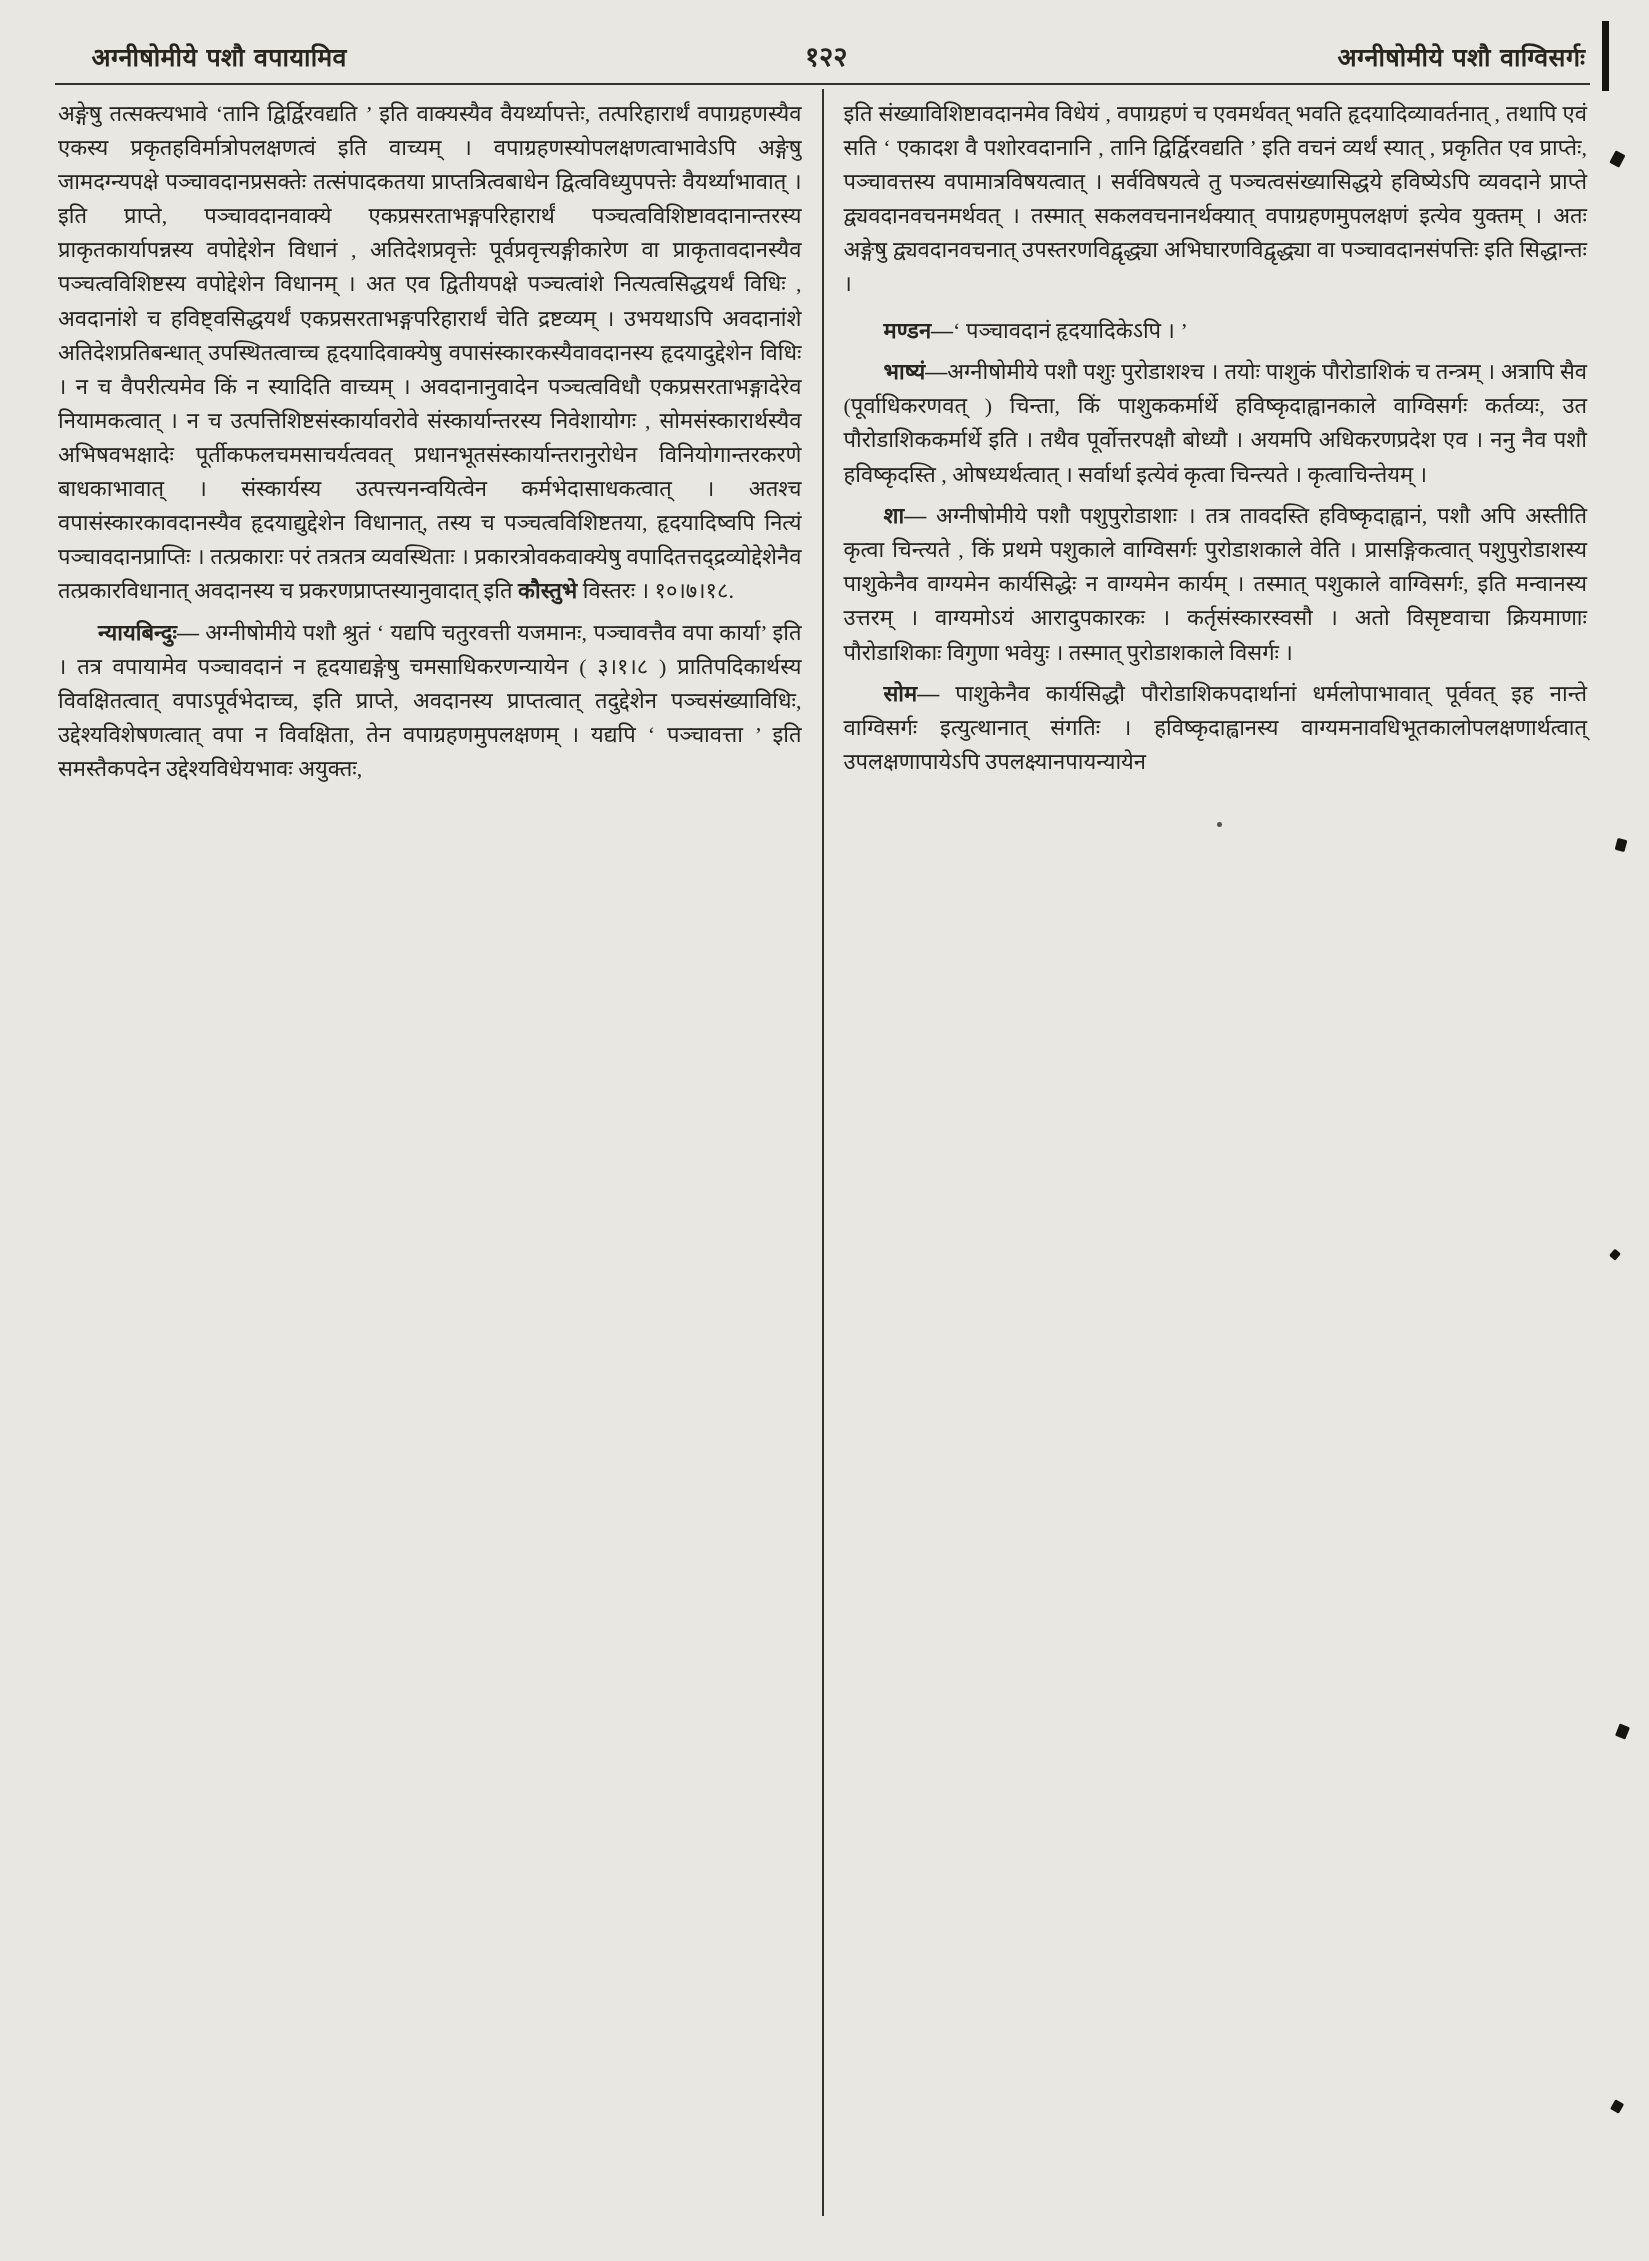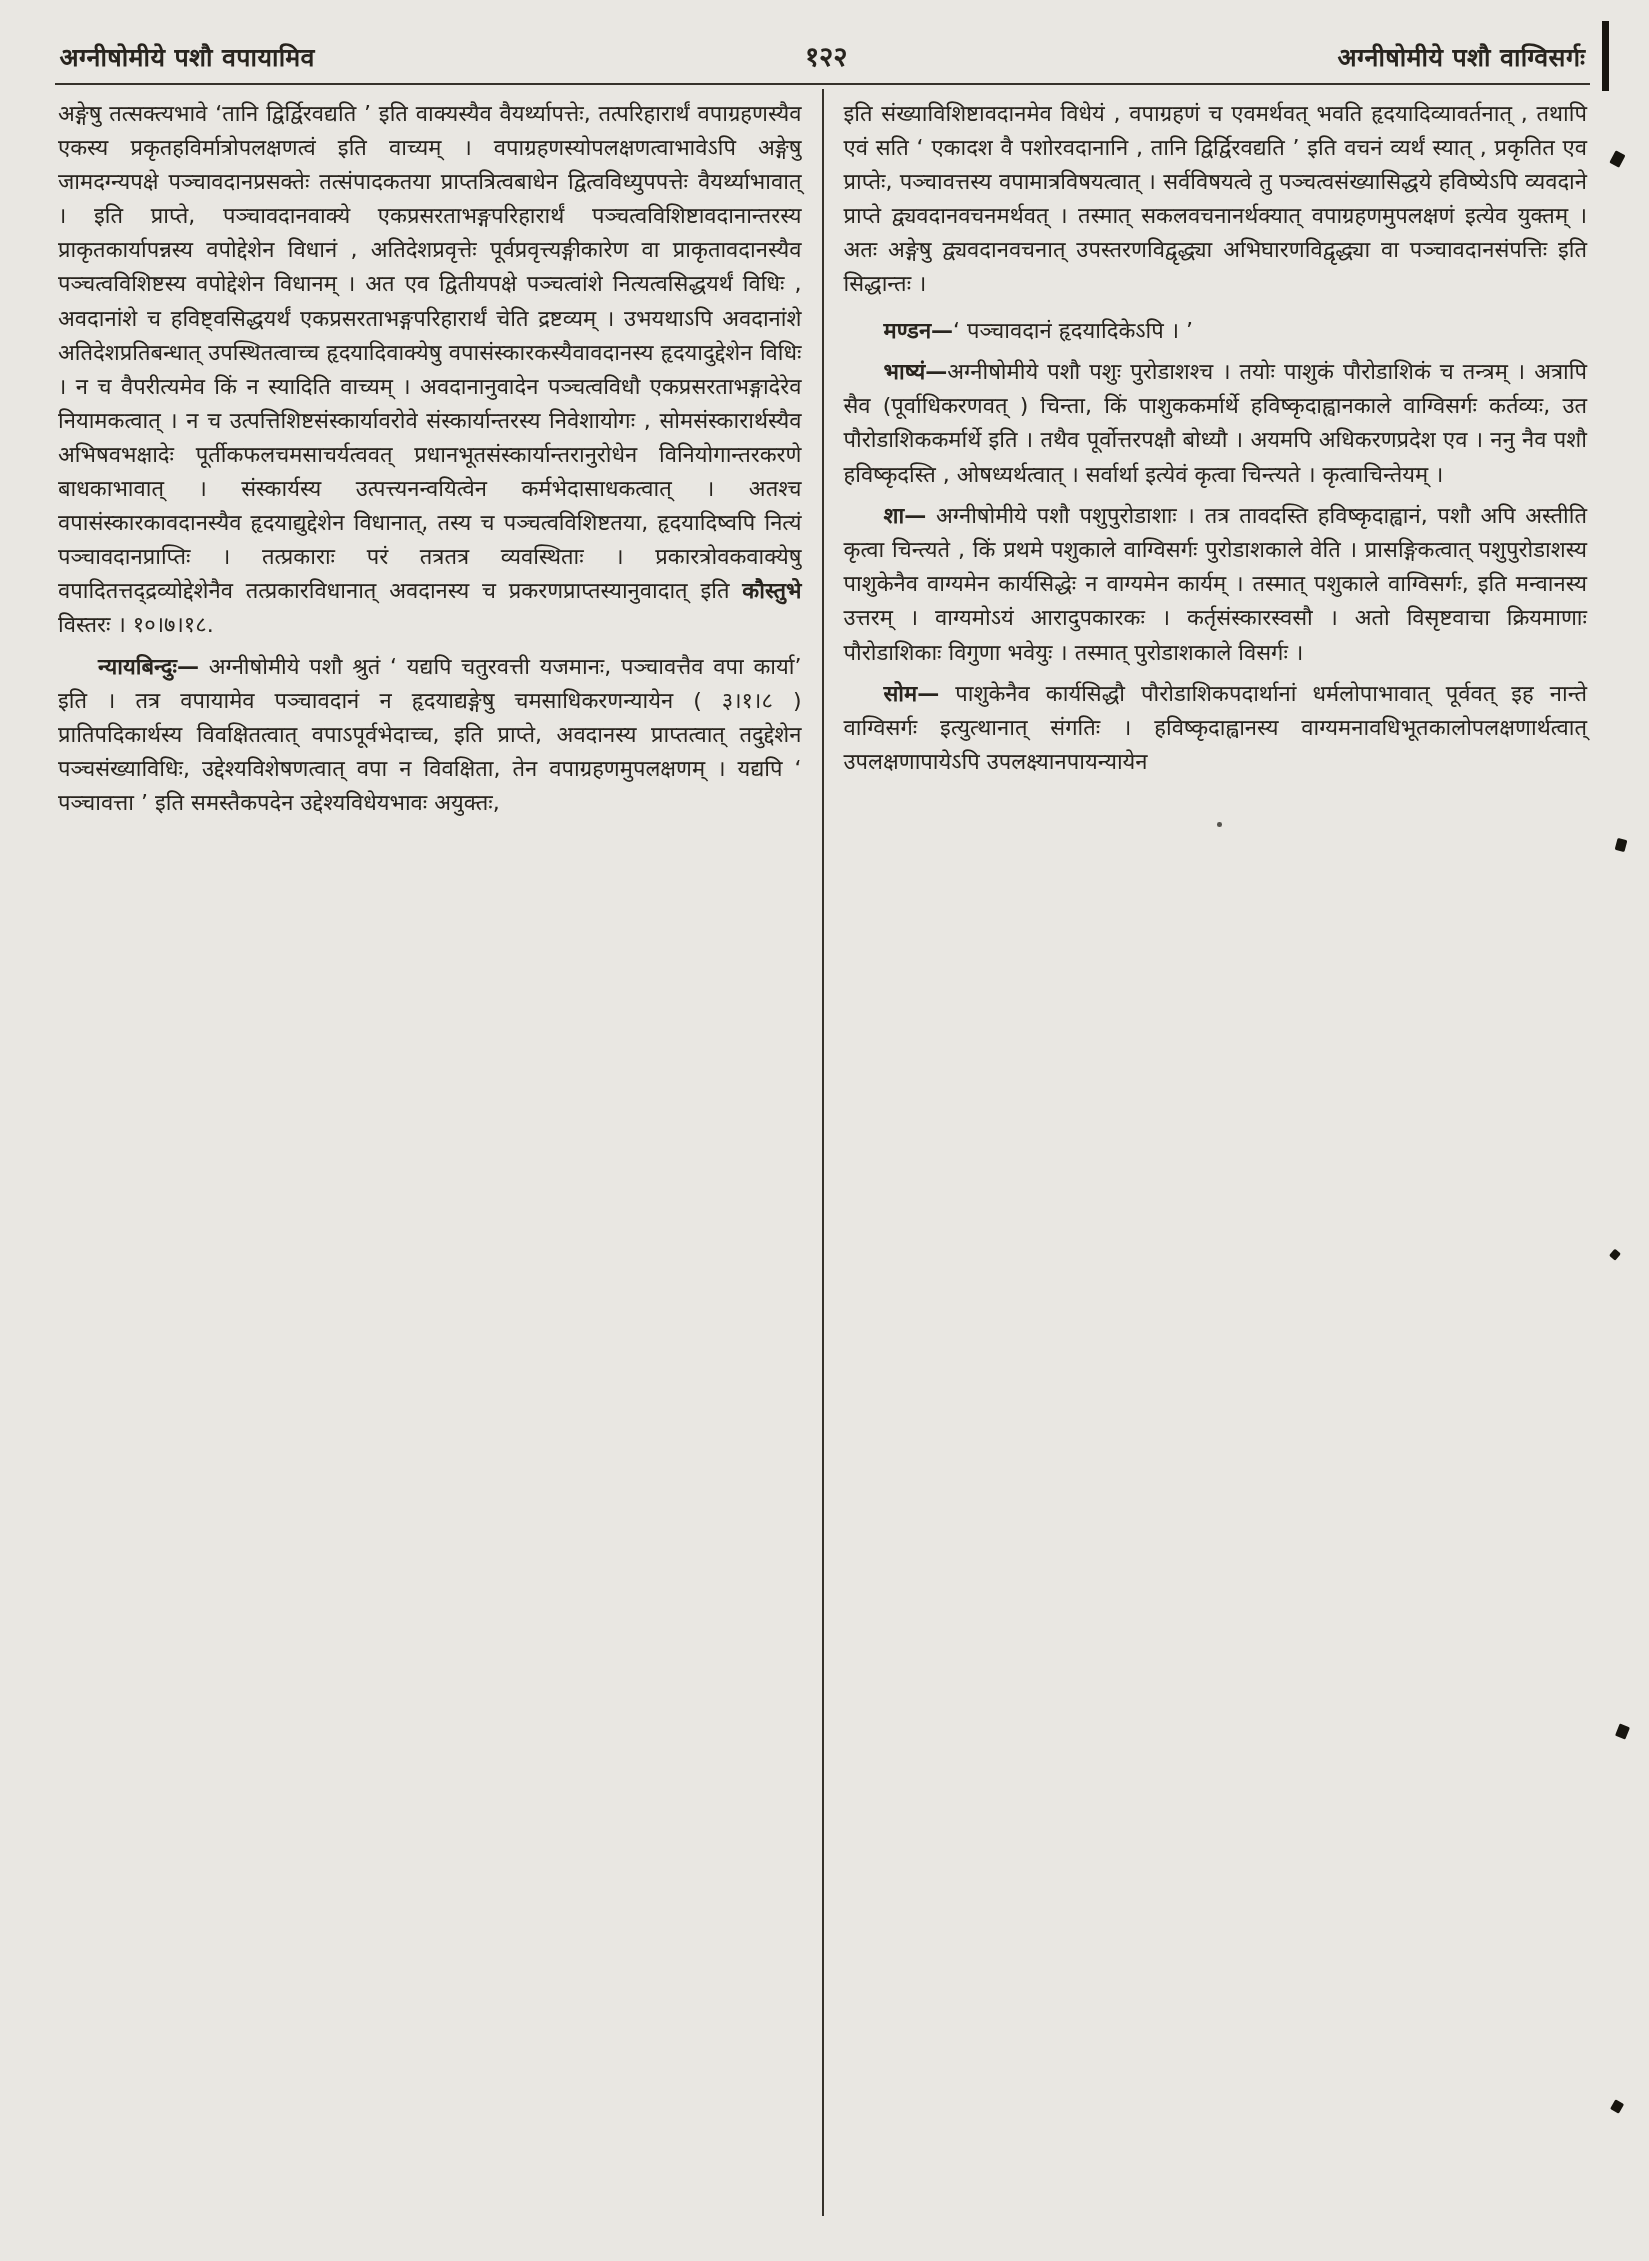--- a/index.html
+++ b/index.html
@@ -11,21 +11,21 @@
     position:relative;
     overflow:hidden;
   }
   .page{ padding:26px 59px 0 55px; }
   
   .header{
     display:flex;align-items:baseline;justify-content:space-between;
     padding:10.7px 4.6px 7.6px 4.6px;
   }
   .header .h-left,.header .h-right{
-    font-weight:bold;font-size:25px;letter-spacing:0.4px;
+    font-weight:bold;font-size:25px;letter-spacing:0.4px;margin-left:32px;
   }
   .header .h-page{ font-size:27.4px;font-weight:bold; }
   .head-rule{
     border:none;border-top:2.3px solid #36322b;
     margin:1.5px 0 0 0;
   }
   
   .columns{
     display:flex;
     height:2127px;
@@ -36,21 +36,21 @@
     font-size:22px;
     line-height:1.55;
     text-align:justify;
     overflow:hidden;
   }
   .col-left{ padding:7.6px 20px 0 3px; }
   .col-right{
     border-left:2.3px solid #36322b;
     padding:7.6px 3px 0 20px;
   }
-  p{ margin:0 0 7.6px 0; }
+  p{ margin:0 0 7.6px 0;font-family:Liberation Serif, serif; }
   .indent{ text-indent:40px; }
   .lead{ font-weight:bold; }
   .b{ font-weight:bold; }
   .sutra{ font-weight:bold; letter-spacing:0.8px; }
   .quote-line{ text-indent:40px;margin-top:12px; }
   .ornament{ font-weight:bold; font-size:23.6px; padding-right:4.6px; }
   
   .artifact{ position:absolute; background:#17150f; }
   .a1{ right:40px; top:21.3px; width:6.9px; height:70px; }
   .a2{ right:26px; top:152px; width:10.7px; height:13.7px; transform:rotate(28deg); border-radius:1.5px;}

